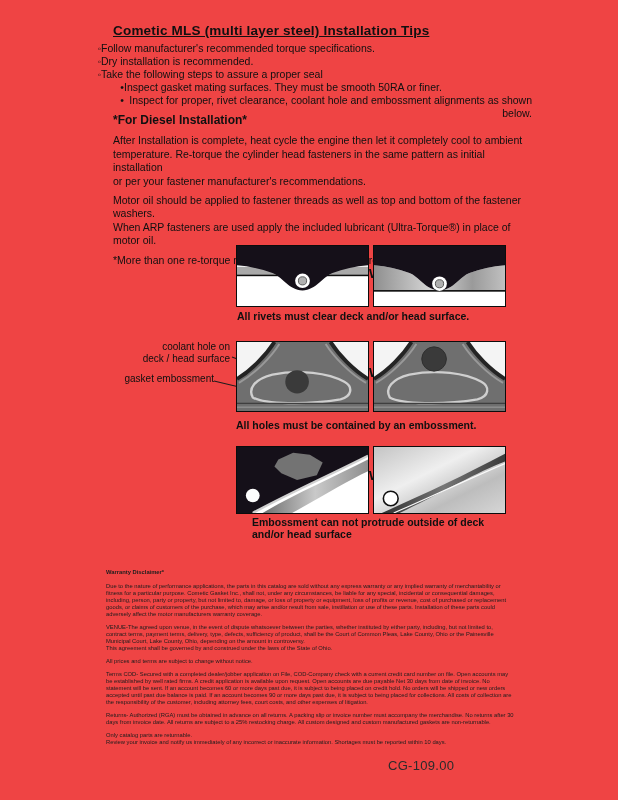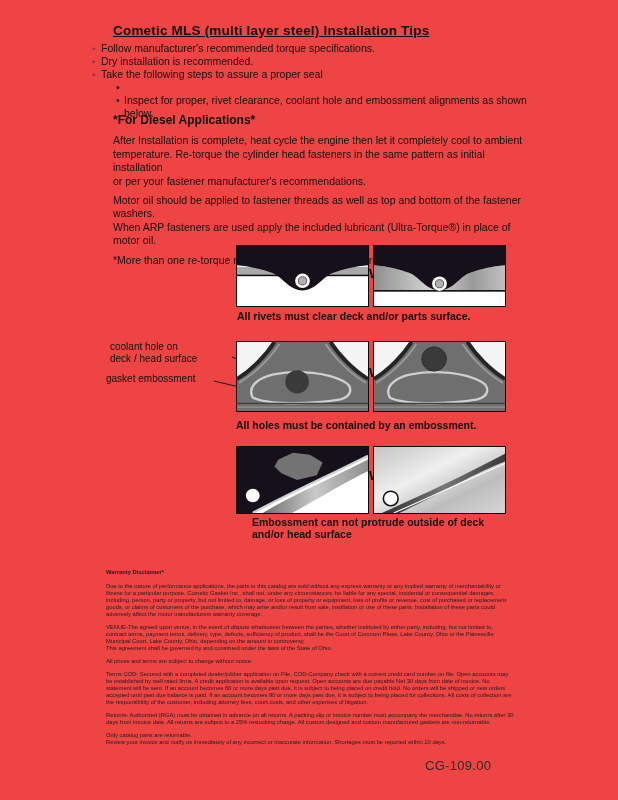--- a/index.html
+++ b/index.html
@@ -2,50 +2,50 @@
 <html><head>
 <meta charset="utf-8">
 <style>
   html,body{margin:0;padding:0;background:#fff;}
   .page{position:relative;width:618px;height:800px;background:#ef4444;
         font-family:"Liberation Sans",sans-serif;color:#101010;overflow:hidden;}
 
   .title{position:absolute;left:113px;top:23px;font-size:13.5px;font-weight:bold;
          text-decoration:underline;letter-spacing:.2px;}
 
-  .bullets{position:absolute;left:92px;top:42px;font-size:10.5px;line-height:13px;width:440px;}
+  .bullets{position:absolute;left:92px;top:42px;font-size:10.5px;line-height:13px;width:440px;text-align:right;}
   .b-row{display:flex;}
   .b-row .mark{width:9px;flex:0 0 9px;}
   .b-row.sub{margin-left:24px;}
   .b-row.sub .mark{width:8px;flex:0 0 8px;}
   .b-row.main .mark::before{content:"◦";font-size:10px;}
   .b-row.sub .mark::before{content:"•";}
 
   .diesel{position:absolute;left:113px;top:114px;width:424px;font-size:10.5px;line-height:13.4px;}
   .diesel h2{font-size:12px;margin:0 0 7px 0;}
   .diesel p{margin:0 0 6px 0;white-space:pre-line;}
   .diesel p.note{margin-top:2px;}
 
   .dg-labels{position:absolute;left:236px;width:270px;display:flex;font-size:13px;
              font-weight:600;letter-spacing:.8px;}
   .dg-labels span{width:133px;text-align:left;margin-top:37px;}
   .dg-row{position:absolute;left:236px;display:flex;gap:4px;}
   .dg-box{width:133px;border:1.8px solid #0c0c0c;box-sizing:border-box;background:#fff;}
   .dg-box svg{display:block;width:100%;height:100%;}
   .caption{position:absolute;font-size:10.5px;font-weight:600;line-height:12px;white-space:pre-line;}
 
-  .side-label{position:absolute;font-size:10px;line-height:12px;text-align:left;white-space:pre-line;}
+  .side-label{position:absolute;font-size:10px;line-height:12px;text-align:right;white-space:pre-line;}
   .leader{position:absolute;left:200px;top:345px;}
 
   .disclaimer{position:absolute;left:106px;top:569px;width:408px;font-size:5.8px;
               line-height:7px;color:#1d1d1d;}
   .disclaimer .d-title{font-weight:bold;margin:0 0 7px 0;}
   .disclaimer p{margin:0 0 6px 0;white-space:pre-line;}
 
-  .doc-code{position:absolute;left:388px;top:758px;font-size:13px;color:#2b2b2b;letter-spacing:.3px;margin-left:37px;}
+  .doc-code{position:absolute;left:388px;top:758px;font-size:13px;color:#2b2b2b;letter-spacing:.3px;}
 </style>
 </head>
 <body>
 
 <div class="page">
 
   <div class="title">Cometic MLS (multi layer steel) Installation Tips</div>
 
   <div class="bullets">
     <div class="b-row main">
@@ -55,29 +55,30 @@
     <div class="b-row main">
       <span class="mark"></span>
       <span>Dry installation is recommended.</span>
     </div>
     <div class="b-row main">
       <span class="mark"></span>
       <span>Take the following steps to assure a proper seal</span>
     </div>
     <div class="b-row sub">
       <span class="mark"></span>
+      <span>Inspect gasket mating surfaces.  They must be smooth 50RA or finer.</span>
     </div>
     <div class="b-row sub">
       <span class="mark"></span>
       <span>Inspect for proper, rivet clearance, coolant hole and embossment alignments as shown below.</span>
     </div>
   </div>
 
   <div class="diesel">
-    <h2>*For Diesel Applications*</h2>
+    <h2>*For Diesel Installation*</h2>
     <p>After Installation is complete, heat cycle the engine then let it completely cool to ambient
 temperature. Re-torque the cylinder head fasteners in the same pattern as initial installation
 or per your fastener manufacturer's recommendations.</p>
     <p>Motor oil should be applied to fastener threads as well as top and bottom of the fastener washers.
 When ARP fasteners are used apply the included lubricant (Ultra-Torque®) in place of motor oil.</p>
     <p class="note">*More than one re-torque may be required to achieve proper fastener stretch*</p>
   </div>
 
   <div class="dg-labels" style="top:229px;">
     <span>RIGHT</span>
@@ -106,21 +107,21 @@
         </defs>
         <rect width="133" height="62" fill="#ffffff"></rect>
         <path d="M0,20 C13,21 25,24 36,28 C45,31 53,46 66.5,46 C80,46 88,31 97,28 C108,24 120,21 133,20 V45.5 H0 Z" fill="url(#gw)"></path>
         <rect x="0" y="45.5" width="133" height="1.7" fill="#0f0f0f"></rect>
         <path d="M0,0 H133 V20 C120,21 108,24 97,28 C88,31 80,46 66.5,46 C53,46 45,31 36,28 C25,24 13,21 0,20 Z" fill="#151019"></path>
         <circle cx="66.5" cy="39" r="7.5" fill="#ffffff"></circle>
         <circle cx="66.5" cy="39" r="4.2" fill="#b0b0b0" stroke="#555555" stroke-width="1"></circle>
       </svg>
     </div>
   </div>
-  <div class="caption" style="left:237px;top:310px;">All rivets must clear deck and/or parts surface.</div>
+  <div class="caption" style="left:237px;top:310px;">All rivets must clear deck and/or head surface.</div>
 
   <div class="dg-labels" style="top:328px;">
     <span>RIGHT</span>
     <span>WRONG</span>
   </div>
   <div class="side-label" style="left:110px;top:341px;width:120px;">coolant hole on
 deck / head surface</div>
   <div class="side-label" style="left:106px;top:373px;width:108px;">gasket embossment</div>
   <svg class="leader" width="110" height="55">
     <line x1="32" y1="12" x2="96" y2="36" stroke="#1c1c1c" stroke-width="1.1"></line>

